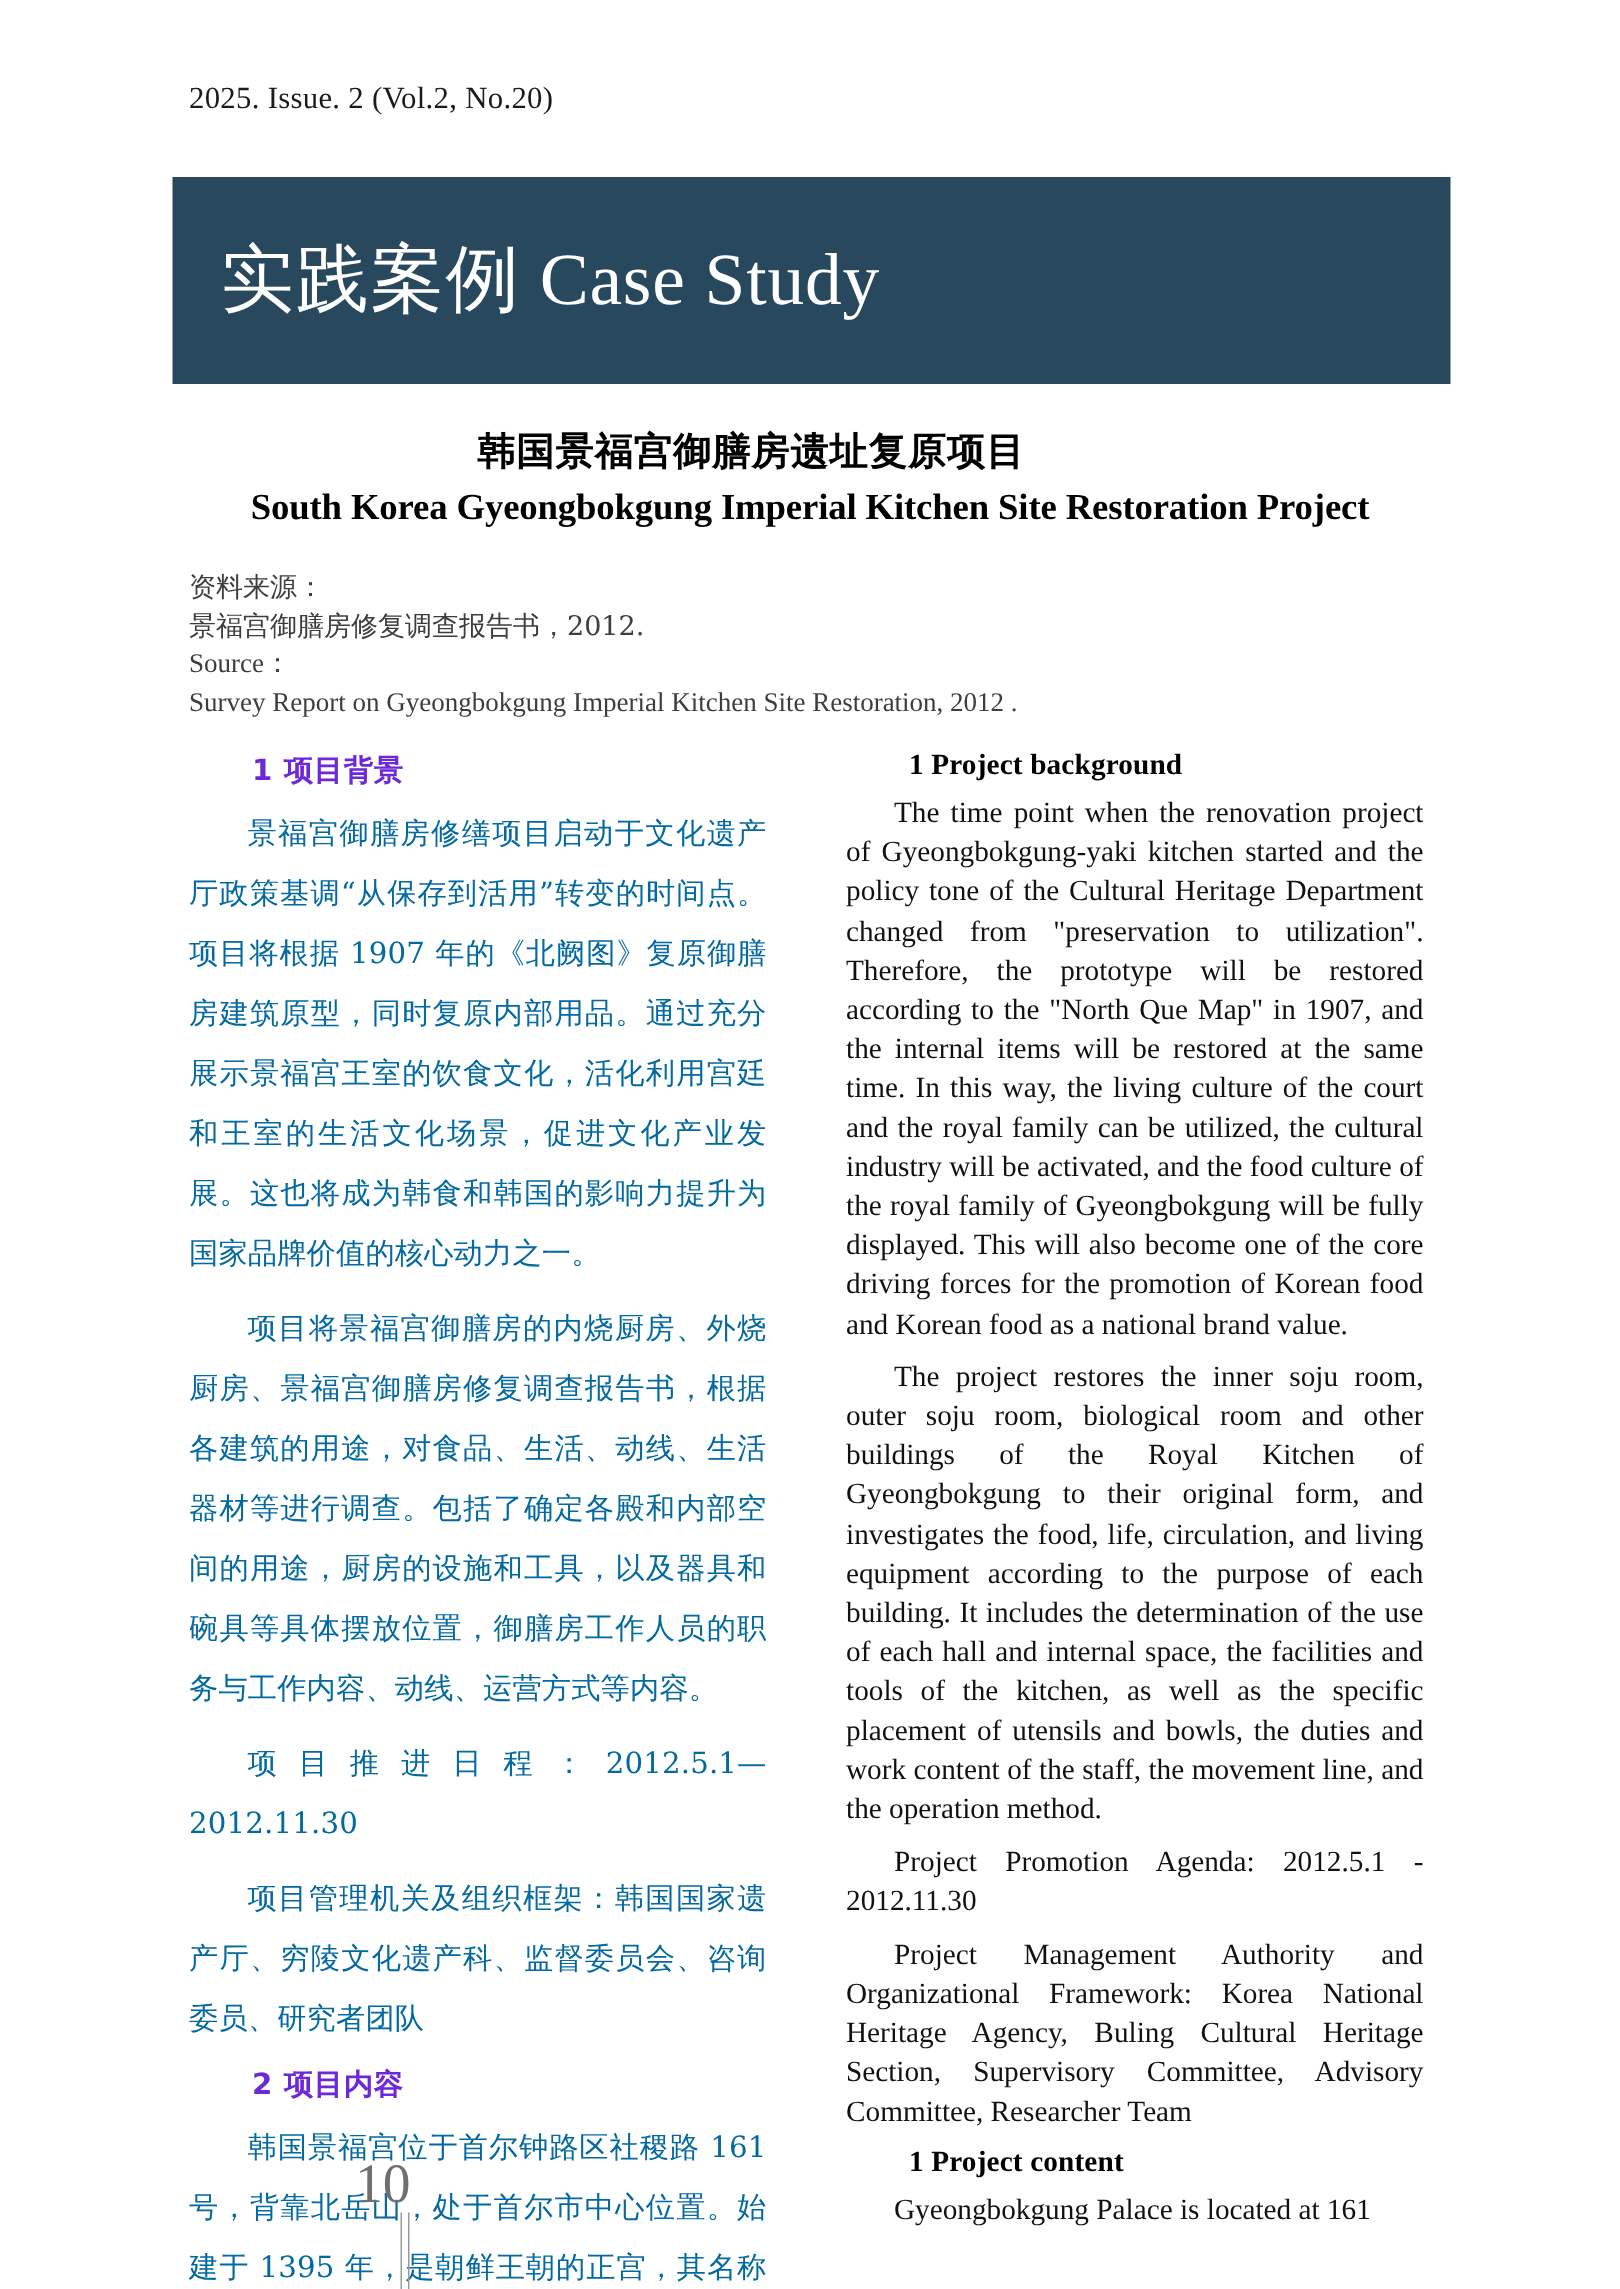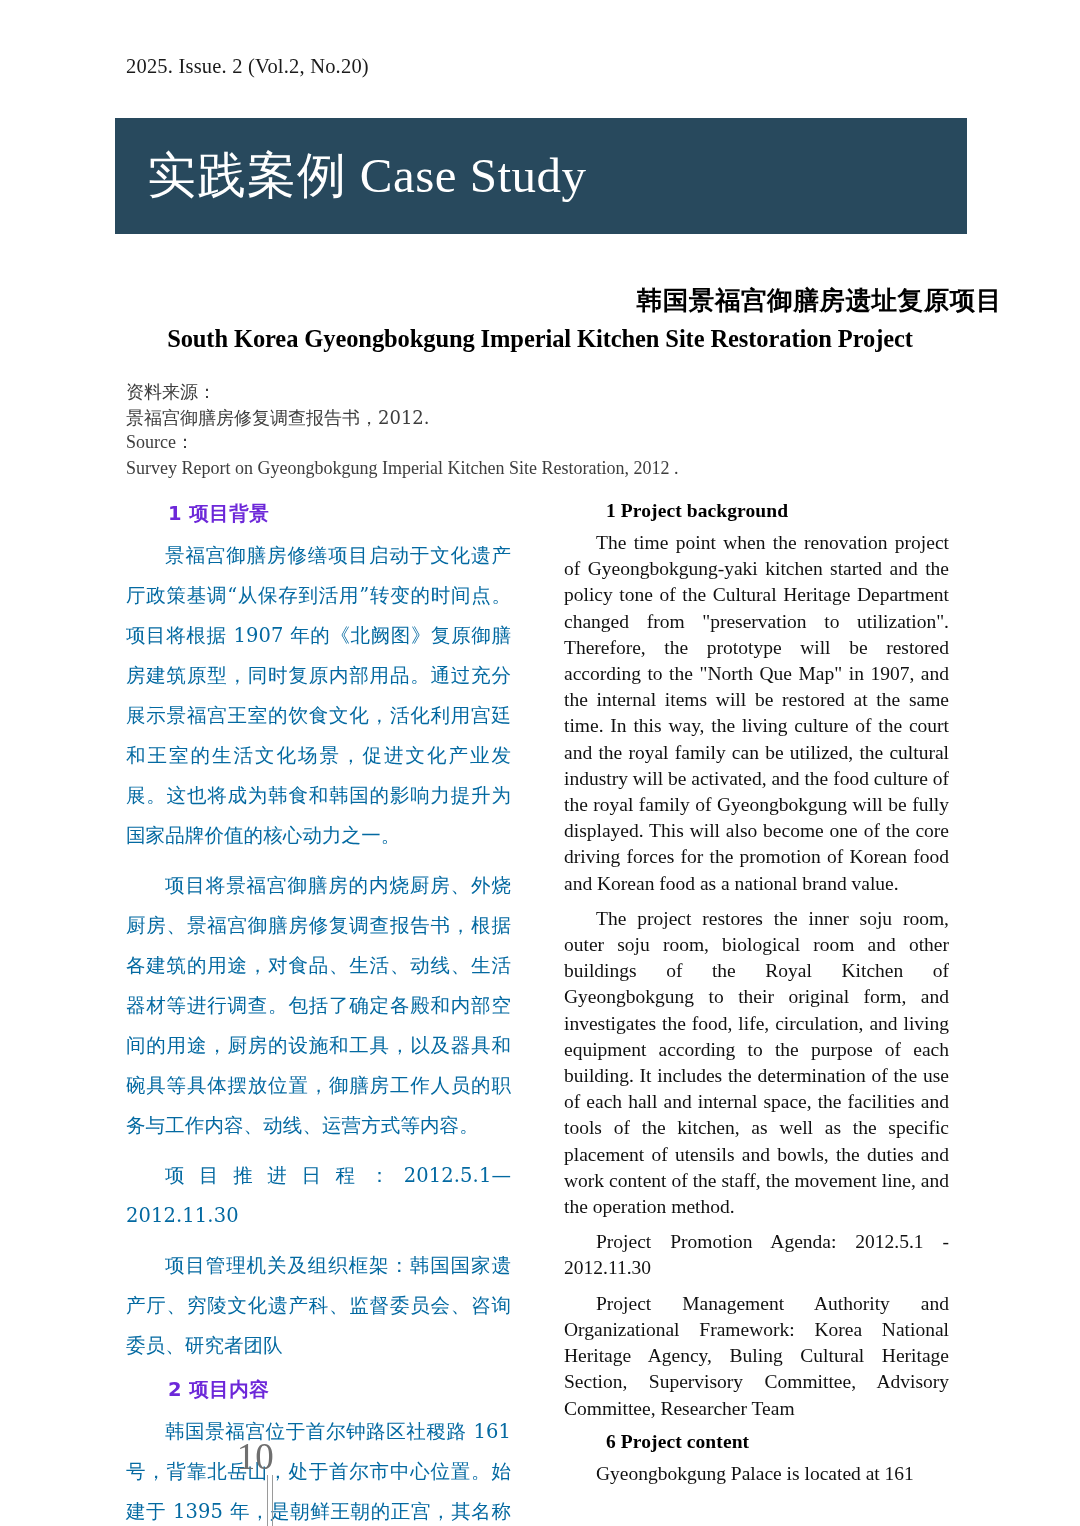--- a/index.html
+++ b/index.html
@@ -27,21 +27,21 @@
     color: #1b1b1b;
     white-space: nowrap;
   }
 
   
   .banner {
     position: absolute;
     left: 115px;
     top: 118px;
     width: 852px;
-    height: 116px;
+    height: 138px;
     background: #28495d;
   }
   .banner-text {
     position: absolute;
     left: 32px;
     top: 50%;
     transform: translateY(-52%);
     color: #ffffff;
     font-size: 49px;
     line-height: 1;
@@ -57,21 +57,21 @@
     font-weight: 400;
     letter-spacing: 0.5px;
   }
 
   
   .title-cn {
     position: absolute;
     left: 0;
     top: 283px;
     width: 1002px;
-    text-align: right;
+    text-align: center;
     font-family: "DejaVu Sans", "Liberation Sans", sans-serif;
     font-weight: bold;
     font-size: 25.5px;
     letter-spacing: 0.6px;
     color: #000;
   }
   .title-en {
     position: absolute;
     left: 0;
     top: 325px;
@@ -215,21 +215,21 @@
     <div class="h-cn">2  项目内容</div>
     <p class="cn">韩国景福宫位于首尔钟路区社稷路 161 号，背靠北岳山，处于首尔市中心位置。始建于 1395 年，是朝鲜王朝的正宫，其名称源于《诗经·大雅·既醉》中的“既醉以酒，既饱以德；君子万年，介尔景福”。占地面积为 12.6 万</p>
   </div>
 
   <div class="col col-right">
     <div class="h-en">1 Project background</div>
     <p class="en">The time point when the renovation project of Gyeongbokgung-yaki kitchen started and the policy tone of the Cultural Heritage Department changed from "preservation to utilization". Therefore, the prototype will be restored according to the "North Que Map" in 1907, and the internal items will be restored at the same time. In this way, the living culture of the court and the royal family can be utilized, the cultural industry will be activated, and the food culture of the royal family of Gyeongbokgung will be fully displayed. This will also become one of the core driving forces for the promotion of Korean food and Korean food as a national brand value.</p>
     <p class="en">The project restores the inner soju room, outer soju room, biological room and other buildings of the Royal Kitchen of Gyeongbokgung to their original form, and investigates the food, life, circulation, and living equipment according to the purpose of each building. It includes the determination of the use of each hall and internal space, the facilities and tools of the kitchen, as well as the specific placement of utensils and bowls, the duties and work content of the staff, the movement line, and the operation method.</p>
     <p class="en">Project Promotion Agenda: 2012.5.1 - 2012.11.30</p>
     <p class="en">Project Management Authority and Organizational Framework: Korea National Heritage Agency, Buling Cultural Heritage Section, Supervisory Committee, Advisory Committee, Researcher Team</p>
-    <div class="h-en tight">6 Project content</div>
+    <div class="h-en tight">1 Project content</div>
     <p class="en">Gyeongbokgung Palace is located at 161</p>
   </div>
 
   <div class="footer">
     <div class="folio">10</div>
     <div class="folio-rule"></div>
     <div class="brand">
       <span class="b1">THE</span>
       <span class="b2">HERITAGE</span>
       <span class="b3">SPECTATOR</span>

